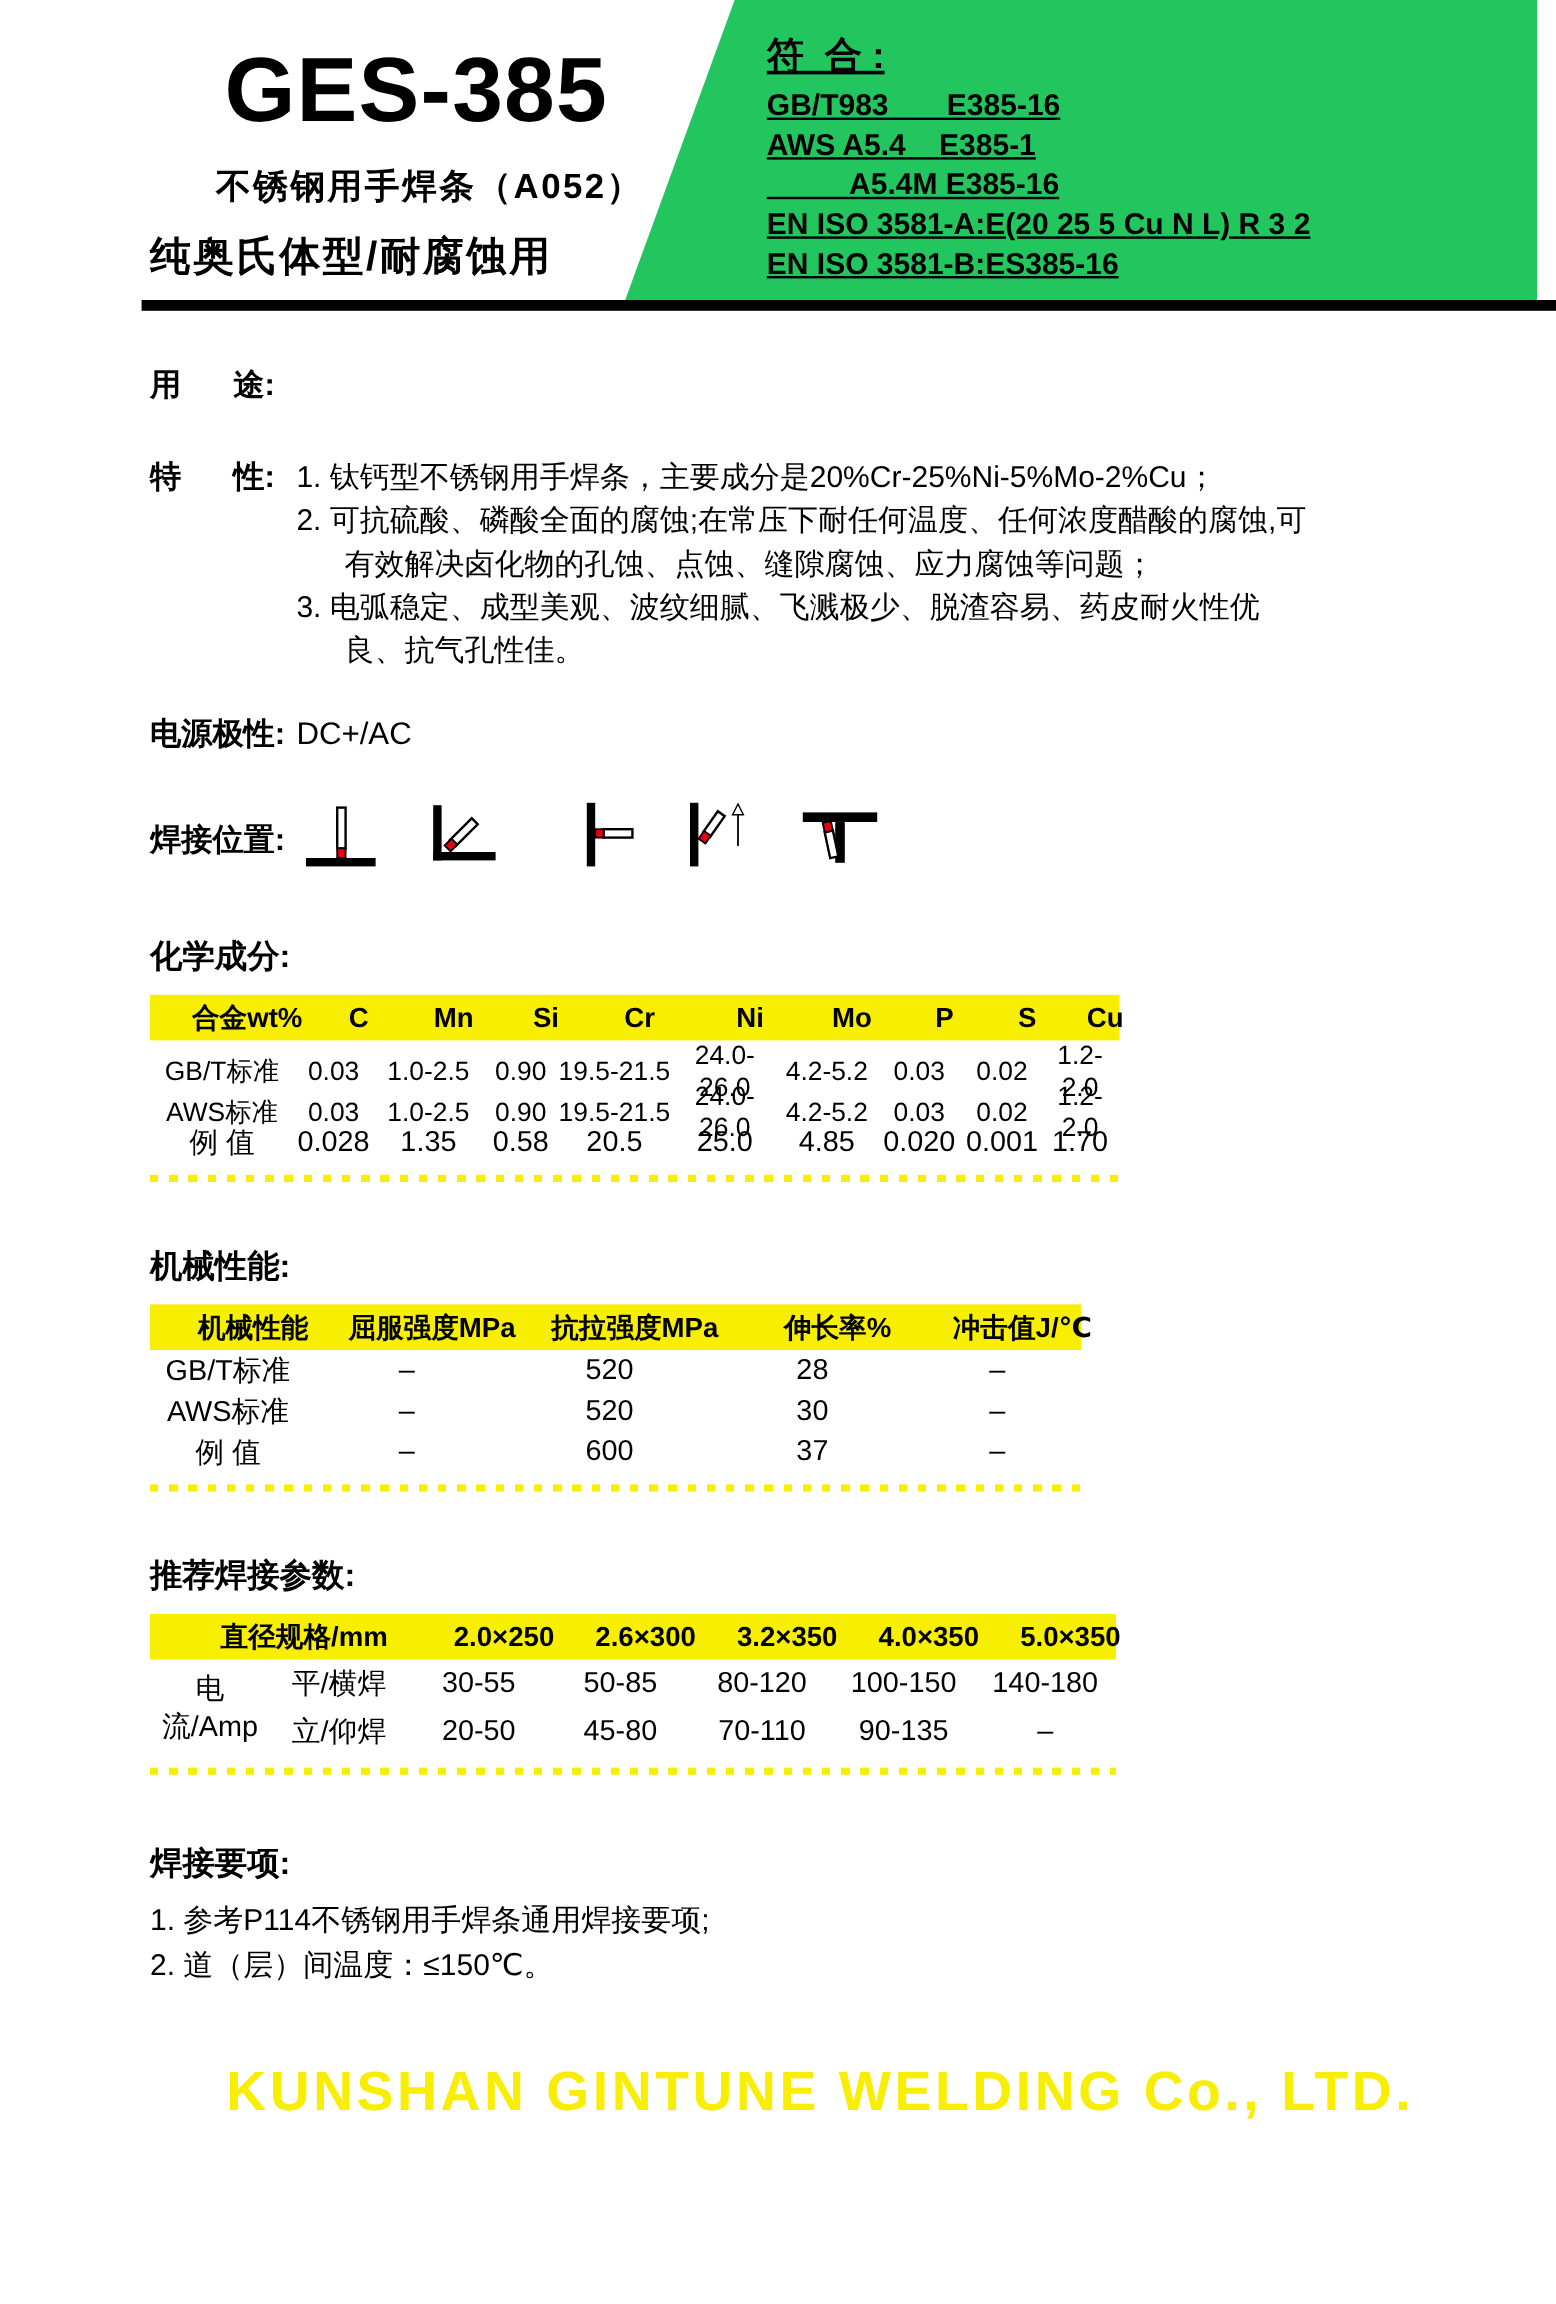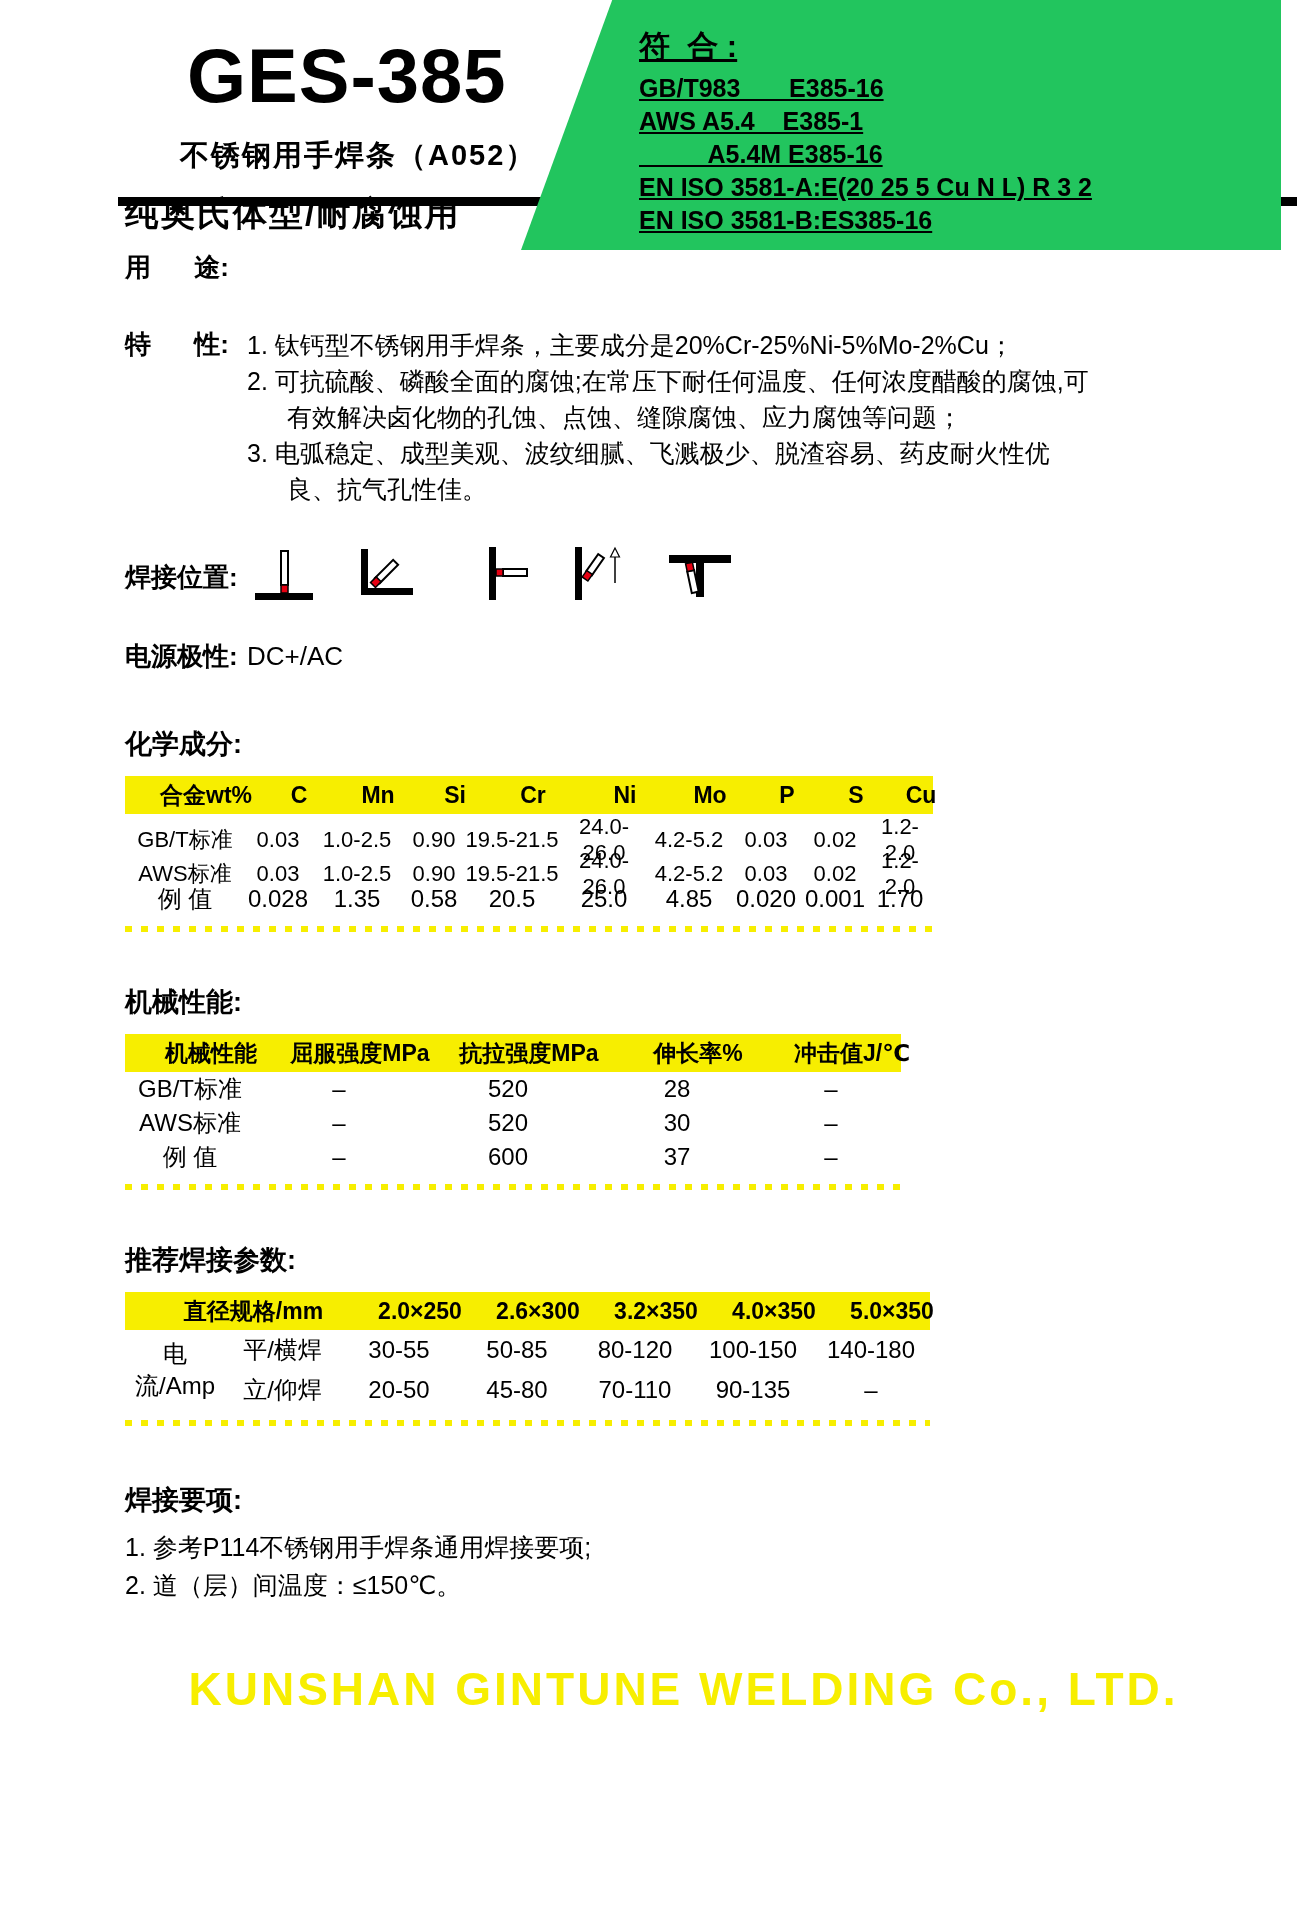--- a/index.html
+++ b/index.html
@@ -1,21 +1,21 @@
 <!DOCTYPE html>
 <html><head>
 <meta charset="utf-8">
 <style>
   * { margin:0; padding:0; box-sizing:border-box; }
   html,body { background:#ffffff; }
   body { font-family:"Liberation Sans","DejaVu Sans",sans-serif; color:#000; }
   .page { position:relative; width:1297px; height:1920px; background:#fff; overflow:hidden; }
 
   
-  .header { position:relative; height:197px; }
+  .header { position:relative; height:250px; }
   .title-block { position:absolute; left:125px; top:38px; }
   .product-title { font-size:76px; font-weight:bold; letter-spacing:1px; line-height:1; margin-left:62px; }
   .sub1 { font-size:29px; font-weight:bold; letter-spacing:2px; margin:22px 0 0 55px; }
   .sub2 { font-size:34px; font-weight:bold; letter-spacing:2px; margin-top:15px; }
   .conform { position:absolute; top:0; right:16px; width:760px; height:250px; background:#22c55e;
              clip-path:polygon(12% 0, 100% 0, 100% 100%, 0 100%); padding:26px 10px 0 118px;text-decoration:underline; }
   .conform-title { font-size:31px; font-weight:bold; white-space:pre; margin-bottom:4px; }
   .conform-line { font-size:25px; font-weight:bold; white-space:pre; line-height:33px; }
   .black-bar { margin-left:118px; height:9px; background:#000; }
 
@@ -92,20 +92,25 @@
 
     <div class="row features-row">
       <div class="row-label">特      性:</div>
       <div class="row-text">
         <div class="feature-item">1. 钛钙型不锈钢用手焊条，主要成分是20%Cr-25%Ni-5%Mo-2%Cu；</div>
         <div class="feature-item">2. 可抗硫酸、磷酸全面的腐蚀;在常压下耐任何温度、任何浓度醋酸的腐蚀,可有效解决卤化物的孔蚀、点蚀、缝隙腐蚀、应力腐蚀等问题；</div>
         <div class="feature-item">3. 电弧稳定、成型美观、波纹细腻、飞溅极少、脱渣容易、药皮耐火性优良、抗气孔性佳。</div>
       </div>
     </div>
 
+    <div class="row polarity-row">
+      <div class="row-label">电源极性:</div>
+      <div class="polarity-value">DC+/AC</div>
+    </div>
+
     <div class="row positions-row">
       <div class="row-label">焊接位置:</div>
       <div class="icons">
         <span>
           <svg width="78" height="62" viewBox="0 0 78 62">
             <rect x="8" y="50" width="58" height="7" fill="#000"></rect>
             <rect x="34" y="8" width="7" height="34" fill="#fff" stroke="#000" stroke-width="2"></rect>
             <rect x="34" y="42" width="7" height="8" fill="#E60012" stroke="#000" stroke-width="1.5"></rect>
           </svg>
         </span>
@@ -141,25 +146,20 @@
           <svg width="78" height="62" viewBox="0 0 78 62">
             <rect x="6" y="12" width="62" height="8" fill="#000"></rect>
             <rect x="33" y="20" width="8" height="34" fill="#000"></rect>
             <g transform="rotate(-12 26 20)">
               <rect x="22.5" y="28" width="7" height="22" fill="#fff" stroke="#000" stroke-width="2"></rect>
               <rect x="22.5" y="20" width="7" height="8" fill="#E60012" stroke="#000" stroke-width="1.5"></rect>
             </g>
           </svg>
         </span>
       </div>
-    </div>
-
-    <div class="row polarity-row">
-      <div class="row-label">电源极性:</div>
-      <div class="polarity-value">DC+/AC</div>
     </div>
 
     <div class="section">
       <div class="table-title">化学成分:</div>
       <div class="t-row t-head chem-cols">
         <div class="cell">合金wt%</div>
         <div class="cell">C</div>
         <div class="cell">Mn</div>
         <div class="cell">Si</div>
         <div class="cell">Cr</div>

